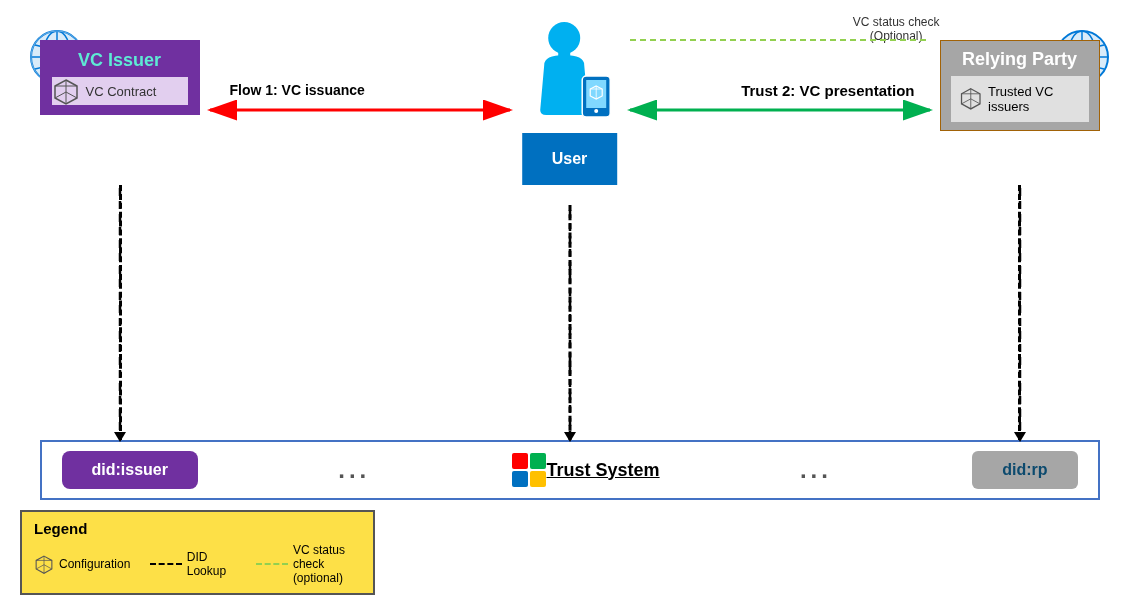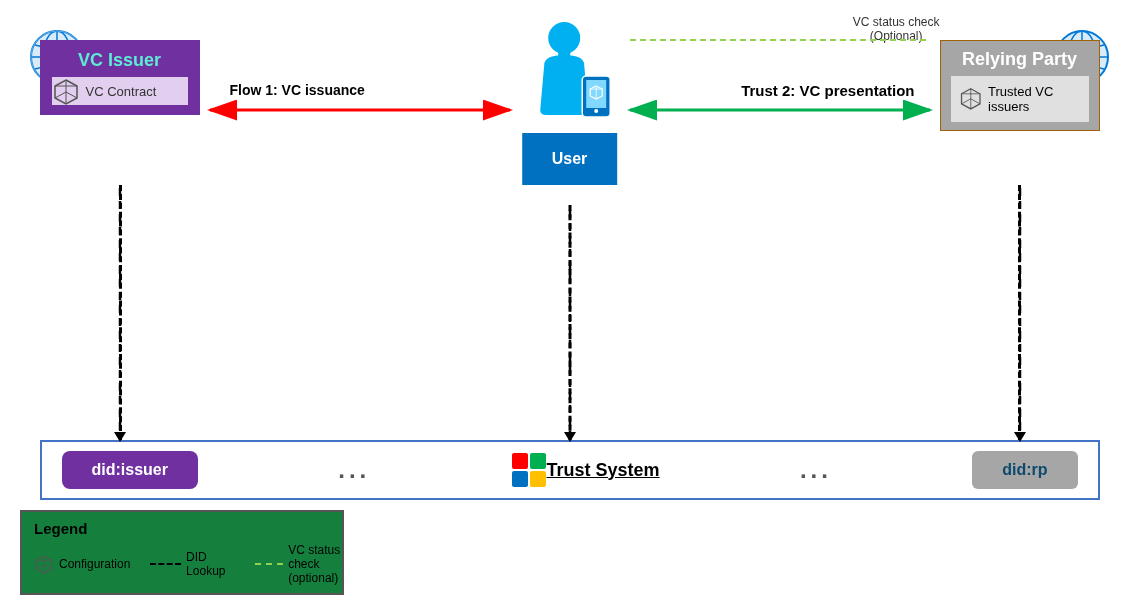--- a/index.html
+++ b/index.html
@@ -222,24 +222,24 @@
       width: 100%;
       height: 100%;
       pointer-events: none;
     }
 
     
     .legend-box {
       position: absolute;
       bottom: 10px;
       left: 20px;
-      width: 324px;
+      width: 355px;
       border: 2px solid #555;
       padding: 8px 12px;
-      background: #15803d;
+      background: #fde047;
     }
 
     .legend-title {
       font-size: 15px;
       font-weight: bold;
       margin-bottom: 6px;
     }
 
     .legend-items {
       display: flex;

